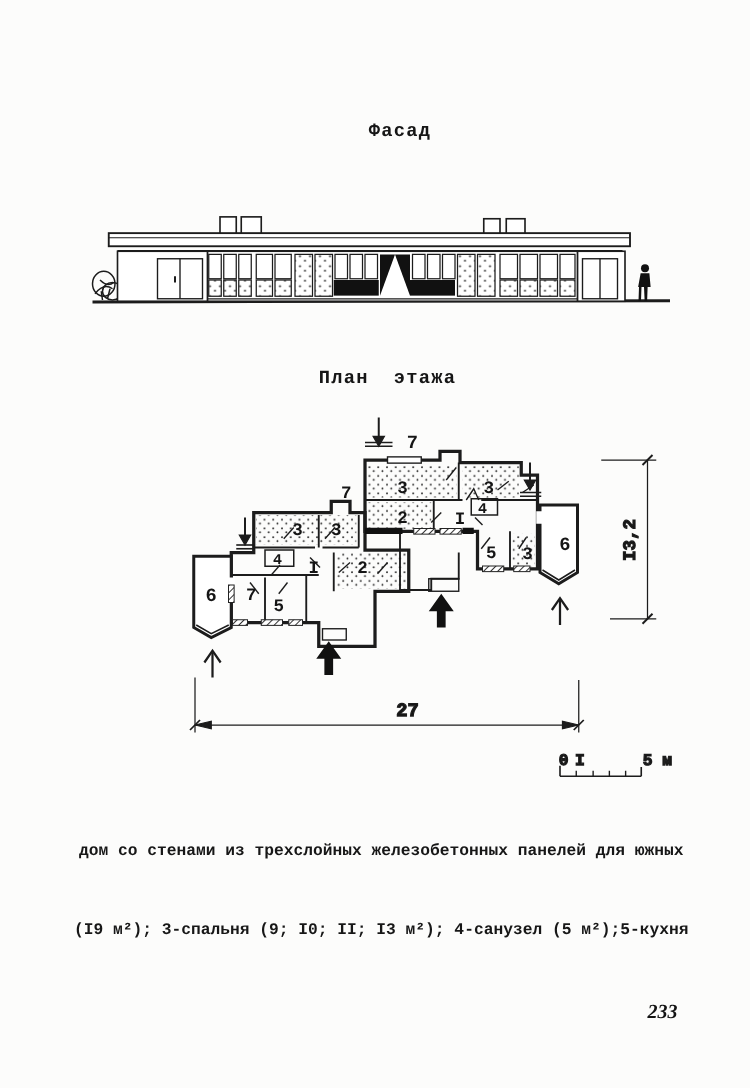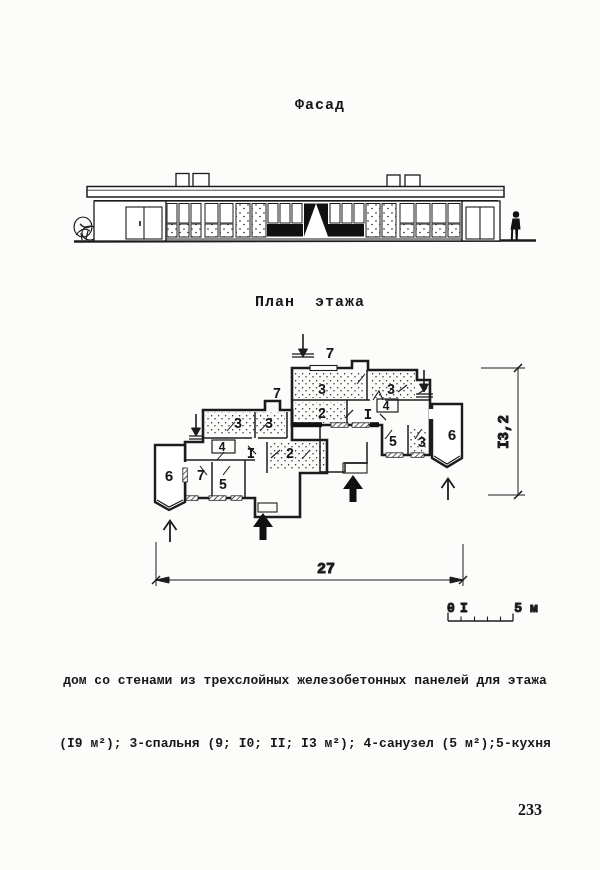--- a/index.html
+++ b/index.html
@@ -27,20 +27,21 @@
     text-align:center;
     font-size:13px;line-height:21.3px;font-weight:600;
     color:#171717;
     white-space:pre;
   }
   .page-number{
     position:absolute;left:500px;top:801px;width:60px;
     font-family:"Liberation Serif","DejaVu Serif",serif;
     font-weight:700;font-size:16px;color:#141414;
     text-align:center;
+    font-style:italic;
   }
   svg line,svg path,svg rect,svg polygon,svg polyline{vector-effect:none;}
   .ink{stroke:#1c1c1c;}
   svg text{fill:#151515;font-family:"Liberation Mono","DejaVu Sans Mono",monospace;font-weight:600;}
 </style>
 </head>
 <body>
 
 <div class="fig-title" id="facade-title">Фасад</div>
 
@@ -330,18 +331,18 @@
     <text x="82" y="121" font-size="12" text-anchor="middle">4</text>
     <text x="111" y="128" font-size="14" text-anchor="middle">I</text>
     <text x="150" y="128" font-size="14" text-anchor="middle">2</text>
     <text x="61" y="150" font-size="14" text-anchor="middle">7</text>
     <text x="83" y="159" font-size="14" text-anchor="middle">5</text>
     <text x="29" y="151" font-size="15" text-anchor="middle">6</text>
   </g>
 </svg>
 
 <div class="caption">
-  <div>дом со стенами из трехслойных железобетонных панелей для этажа</div>
+  <div>дом со стенами из трехслойных железобетонных панелей для южных</div>
   <div>(I9 м²); 3-спальня (9; I0; II; I3 м²); 4-санузел (5 м²);5-кухня</div>
   
 </div>
 
 <div class="page-number">233</div>
 
 </body></html>

